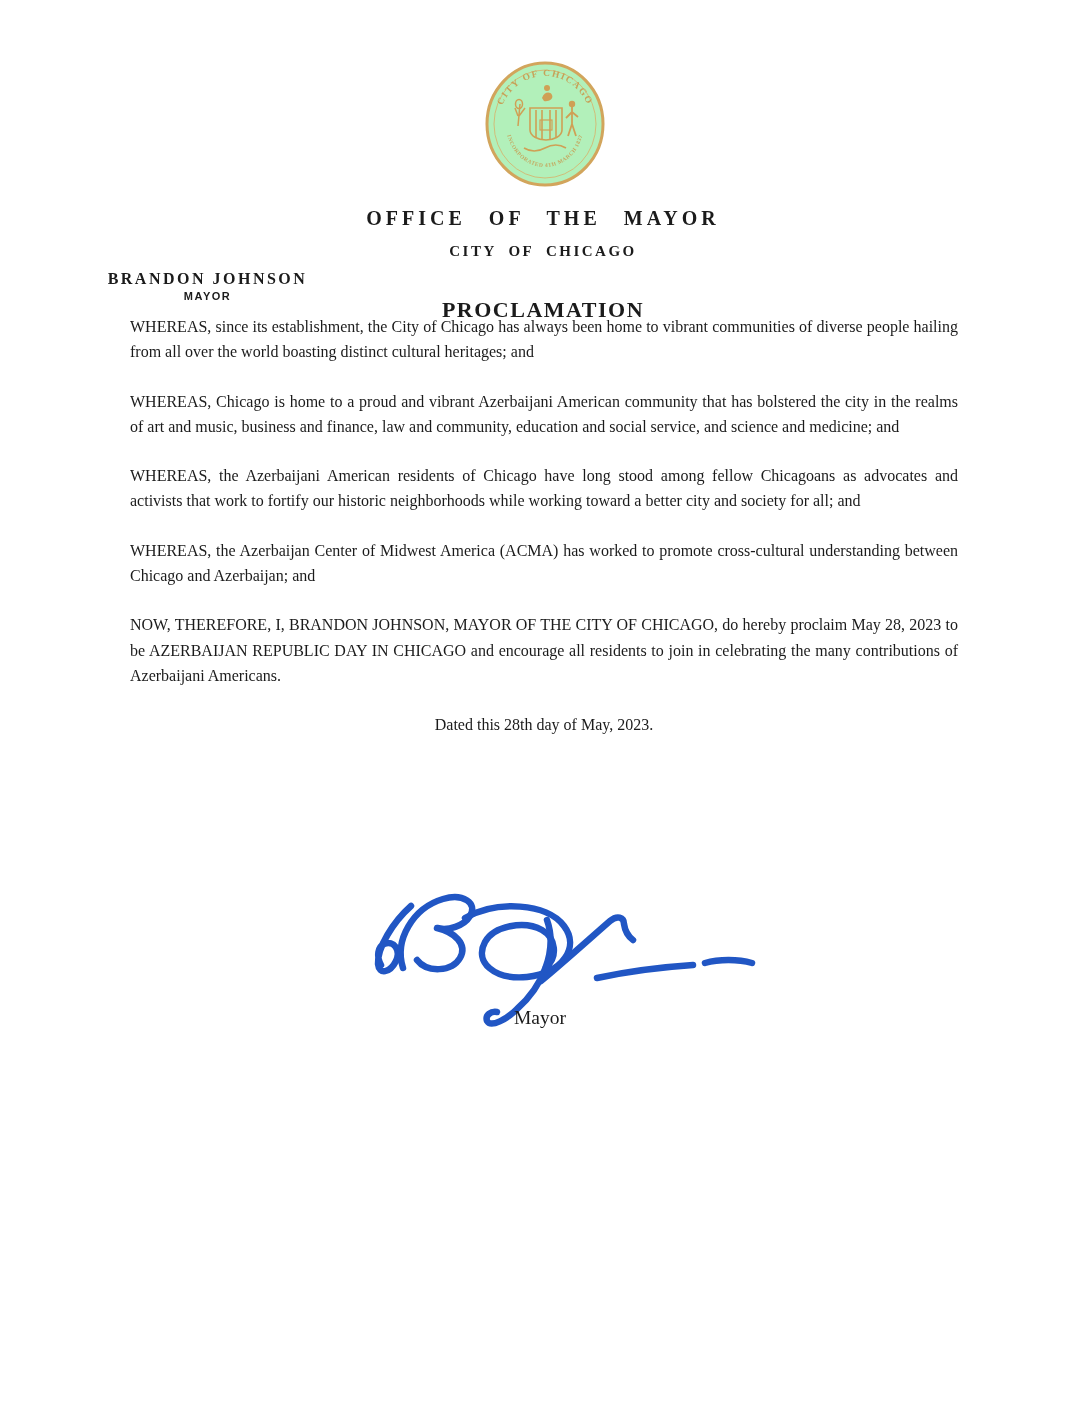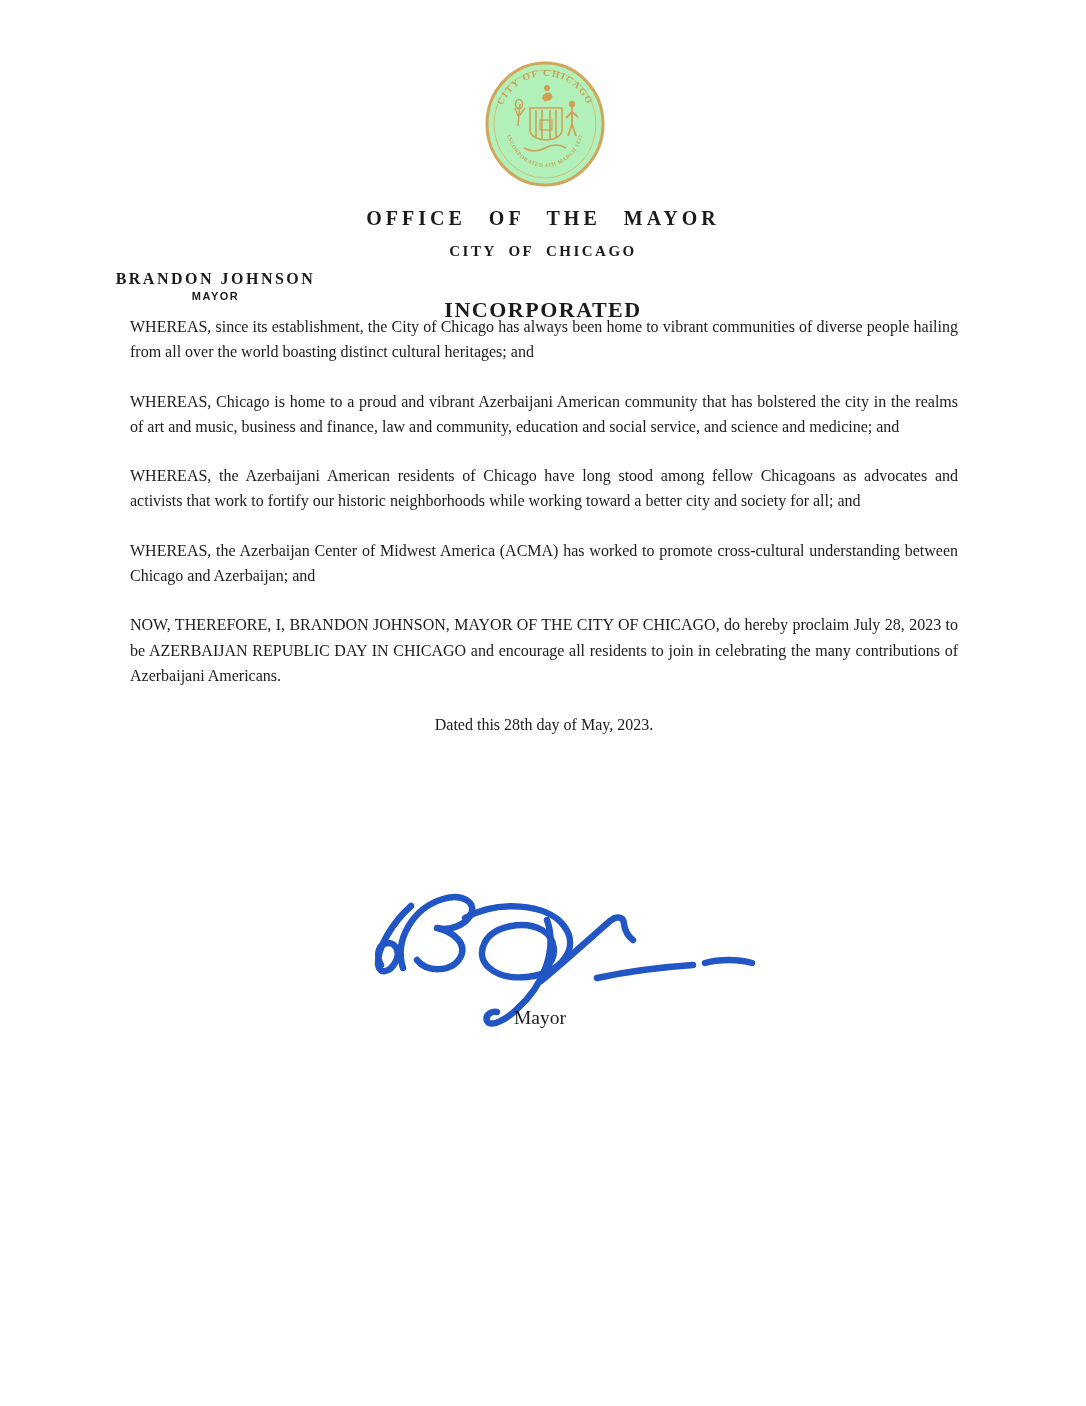--- a/index.html
+++ b/index.html
@@ -26,21 +26,20 @@
   }
   .city-line{
     position:absolute;left:0;right:0;top:243px;
     text-align:center;
     font-size:15px;font-weight:bold;
     letter-spacing:2.5px;word-spacing:6px;
   }
   .name-block{
     position:absolute;left:100px;top:270px;width:215px;
     text-align:center;
-    margin-left:8px;
   }
   .official-name{
     font-size:16px;font-weight:bold;letter-spacing:2.5px;
     white-space:nowrap;
   }
   .official-title{
     margin-top:2px;
     font-family:"Liberation Sans", sans-serif;
     font-size:11px;font-weight:600;letter-spacing:1.5px;
   }
@@ -115,28 +114,28 @@
   </svg>
 
   <div class="office-line">OFFICE  OF  THE  MAYOR</div>
   <div class="city-line">CITY OF CHICAGO</div>
 
   <div class="name-block">
     <div class="official-name">BRANDON JOHNSON</div>
     <div class="official-title">MAYOR</div>
   </div>
 
-  <div class="doc-title">INCORPORATED</div>
+  <div class="doc-title">PROCLAMATION</div>
 
   <div class="body-text">
     <p>WHEREAS, since its establishment, the City of Chicago has always been home to vibrant communities of diverse people hailing from all over the world boasting distinct cultural heritages; and</p>
     <p>WHEREAS, Chicago is home to a proud and vibrant Azerbaijani American community that has bolstered the city in the realms of art and music, business and finance, law and community, education and social service, and science and medicine; and</p>
     <p>WHEREAS, the Azerbaijani American residents of Chicago have long stood among fellow Chicagoans as advocates and activists that work to fortify our historic neighborhoods while working toward a better city and society for all; and</p>
     <p>WHEREAS, the Azerbaijan Center of Midwest America (ACMA) has worked to promote cross-cultural understanding between Chicago and Azerbaijan; and</p>
-    <p>NOW, THEREFORE, I, BRANDON JOHNSON, MAYOR OF THE CITY OF CHICAGO, do hereby proclaim July 28, 2023 to be AZERBAIJAN REPUBLIC DAY IN CHICAGO and encourage all residents to join in celebrating the many contributions of Azerbaijani Americans.</p>
+    <p>NOW, THEREFORE, I, BRANDON JOHNSON, MAYOR OF THE CITY OF CHICAGO, do hereby proclaim May 28, 2023 to be AZERBAIJAN REPUBLIC DAY IN CHICAGO and encourage all residents to join in celebrating the many contributions of Azerbaijani Americans.</p>
     <p class="dated">Dated this 28th day of May, 2023.</p>
   </div>
 
   <svg class="signature" viewBox="0 0 400 150">
     <g fill="none" stroke="#2156c4" stroke-width="6.5" stroke-linecap="round" stroke-linejoin="round">
 
       <path d="M 46 18 C 28 34, 12 60, 13 76 C 14 87, 25 85, 31 73 C 36 62, 29 52, 19 56 C 13 59, 11 68, 16 77"></path>
 
       <path d="M 38 80 C 29 52, 48 20, 78 11 C 98 5, 113 15, 105 28 C 99 38, 83 43, 72 40 C 89 44, 103 56, 95 70 C 87 84, 62 85, 52 72"></path>
 

